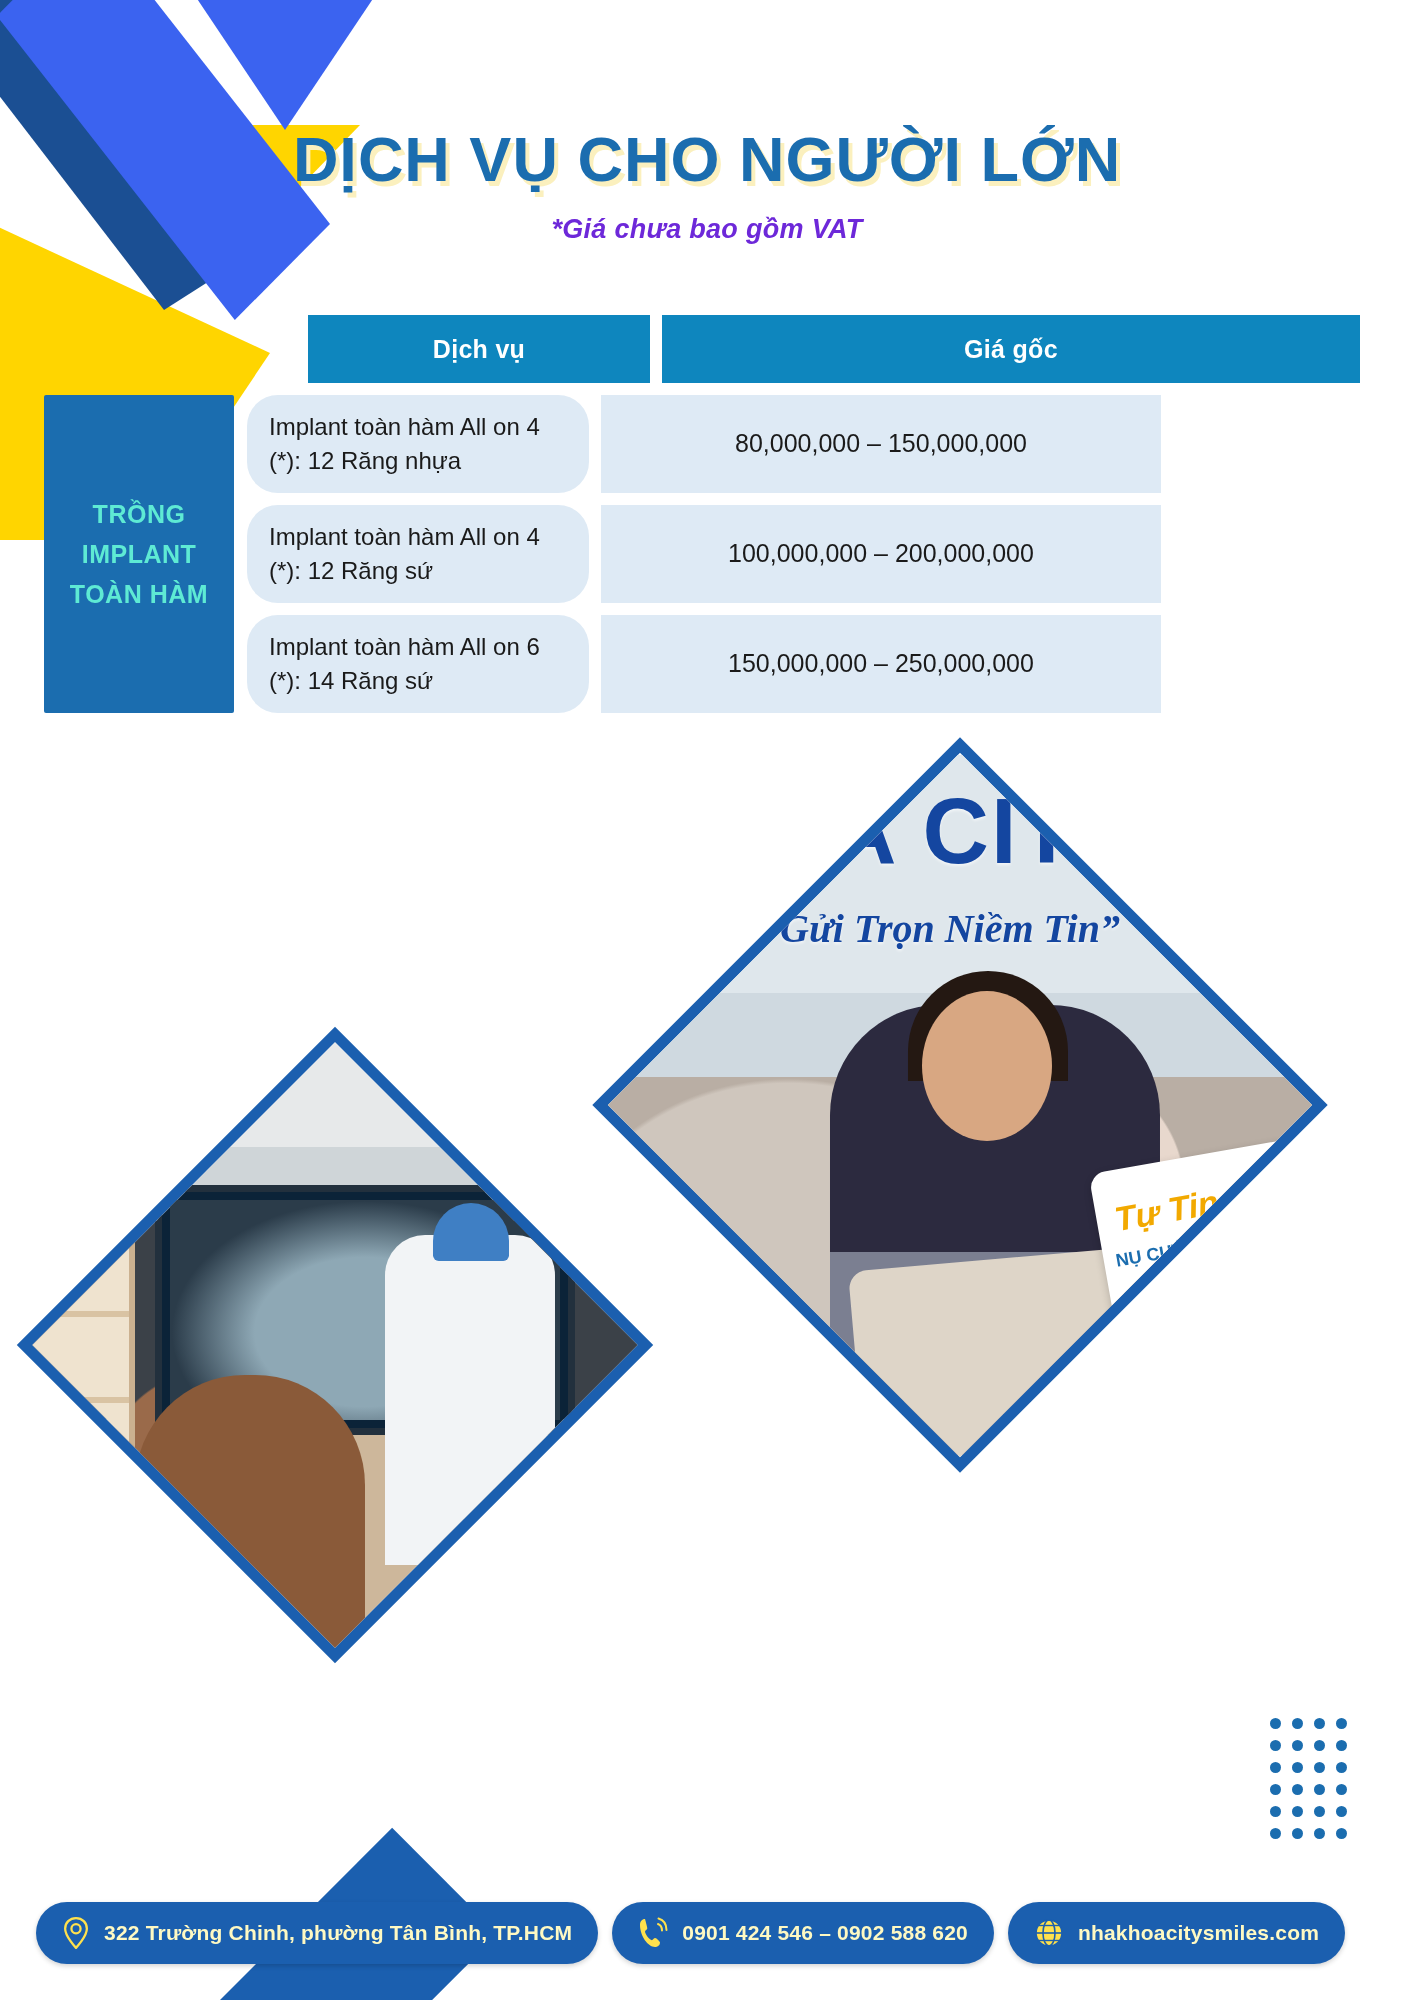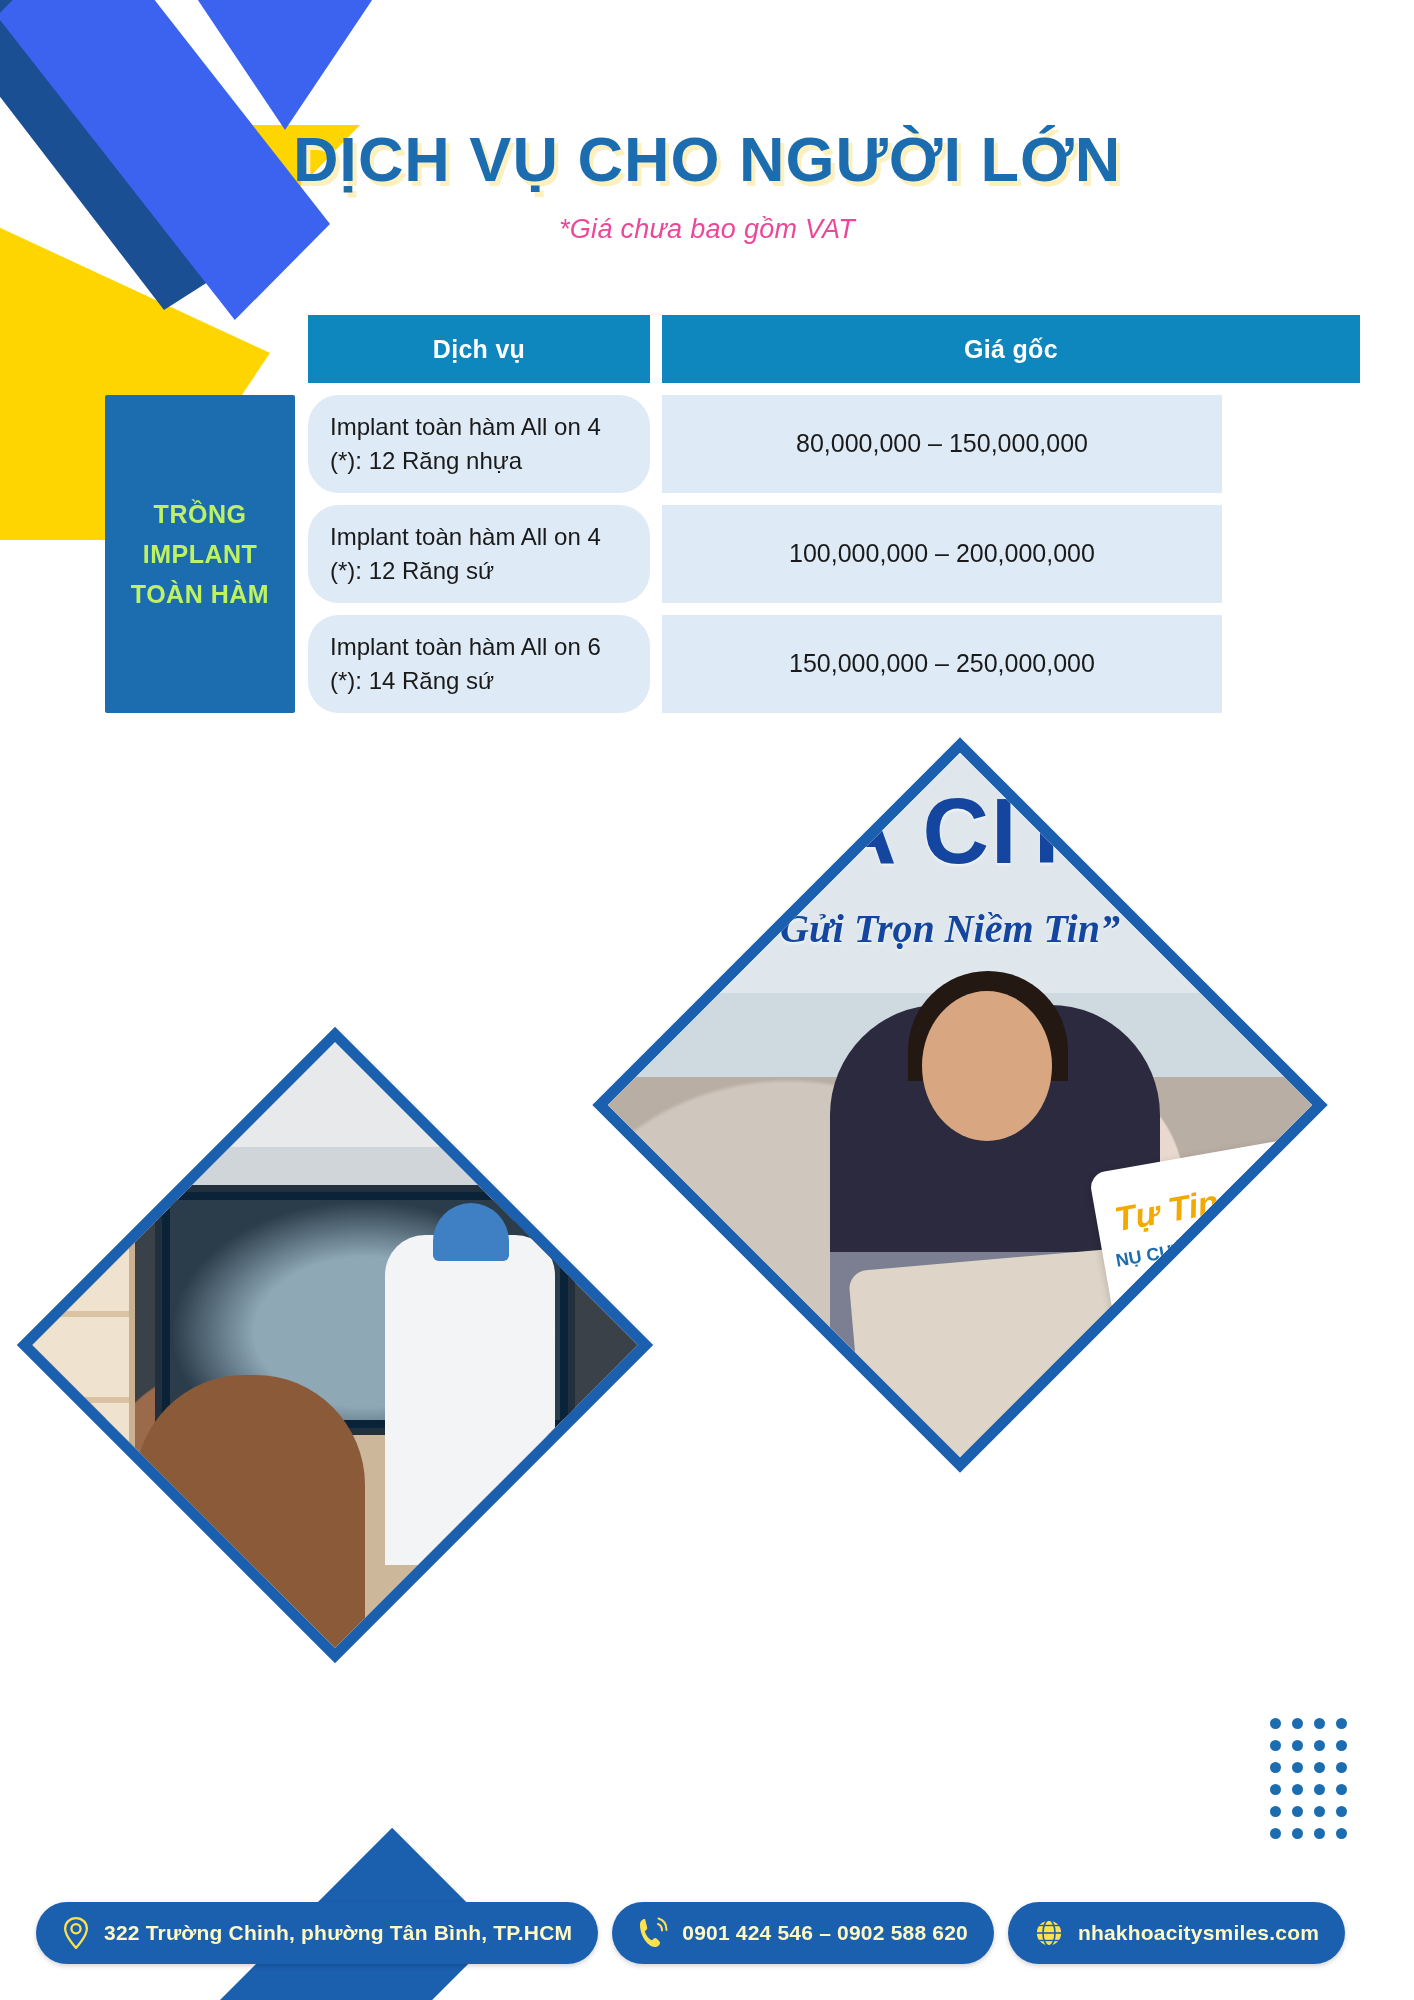--- a/index.html
+++ b/index.html
@@ -46,39 +46,39 @@
   
   .header { position:absolute; left:0; top:86px; width:1414px; text-align:center; z-index:10;margin-top:40px; }
   .title {
     font-size:63px; font-weight:bold; letter-spacing:1px;
     color:#1B6DAF;
     text-shadow: 4px 5px 0 #FBF0BE;
     line-height:1.05;
   }
   .subtitle {
     margin-top:22px;
-    font-size:27px; font-style:italic; font-weight:normal;
-    color:#ec4899; letter-spacing:0.3px;
+    font-size:27px; font-style:italic; font-weight:bold;
+    color:#6d28d9; letter-spacing:0.3px;
   }
 
   
   .table-wrap{ position:absolute; left:0; top:315px; width:1414px; z-index:12; }
   .thead{ display:flex; padding-left:308px; gap:12px; }
   .th{
     background:#0E86BE; color:#fff; font-weight:bold; font-size:25px;
     display:flex; align-items:center; justify-content:center;
     height:68px; letter-spacing:0.3px;
   }
   .th.service{ width:342px; }
   .th.price{ width:698px; }
 
   .tbody{ display:flex; margin-top:12px; }
   .cat-cell{
-    width:190px; margin-left:105px;
-    background:#1B6DAF; color:#bef264;
+    width:190px; margin-left:44px;
+    background:#1B6DAF; color:#5eead4;
     display:flex; align-items:center; justify-content:center;
     text-align:center; font-weight:bold; font-size:25px; line-height:1.6;
     letter-spacing:0.5px;
     border-radius:2px;
   }
   .rows{ flex:1; display:flex; flex-direction:column; gap:12px; margin-left:13px; }
   .row{ display:flex; gap:12px; }
   .cell{
     background:#DEEAF5; color:#1a1a1a;
     display:flex; align-items:center;

